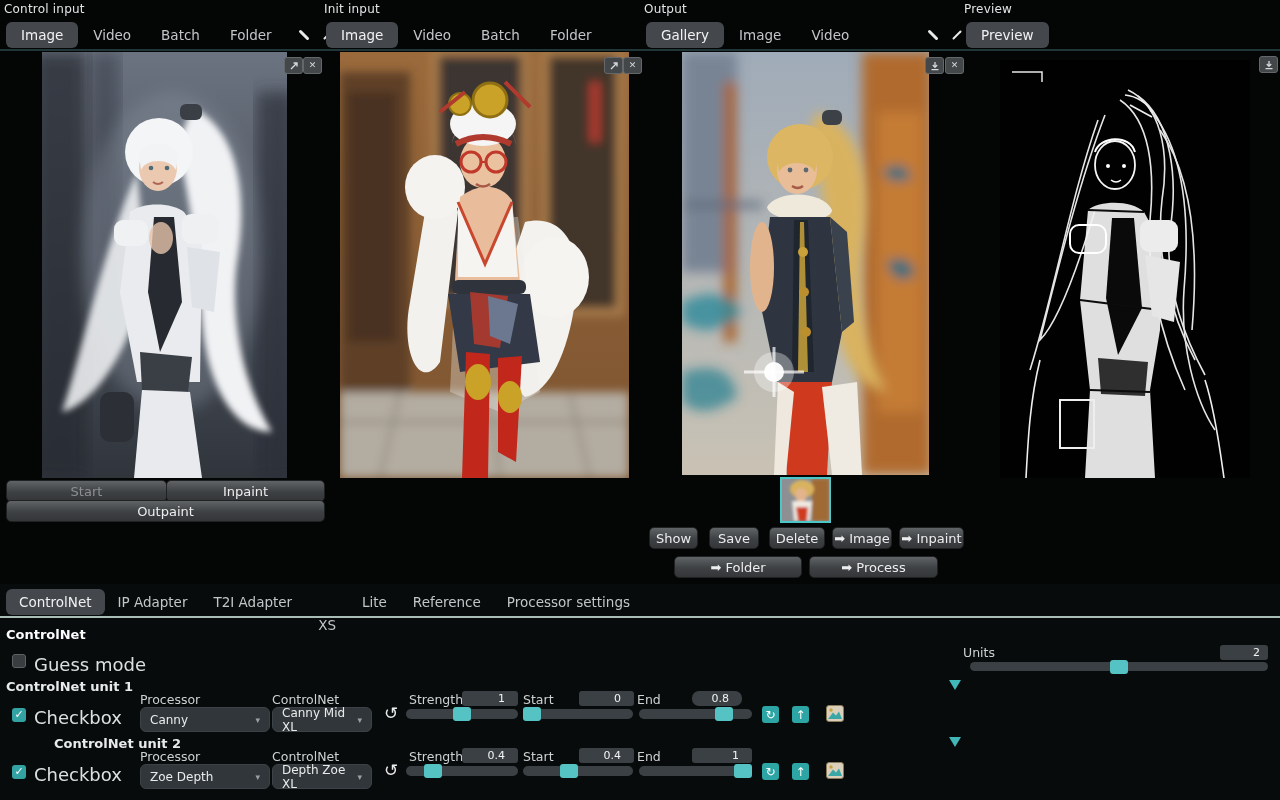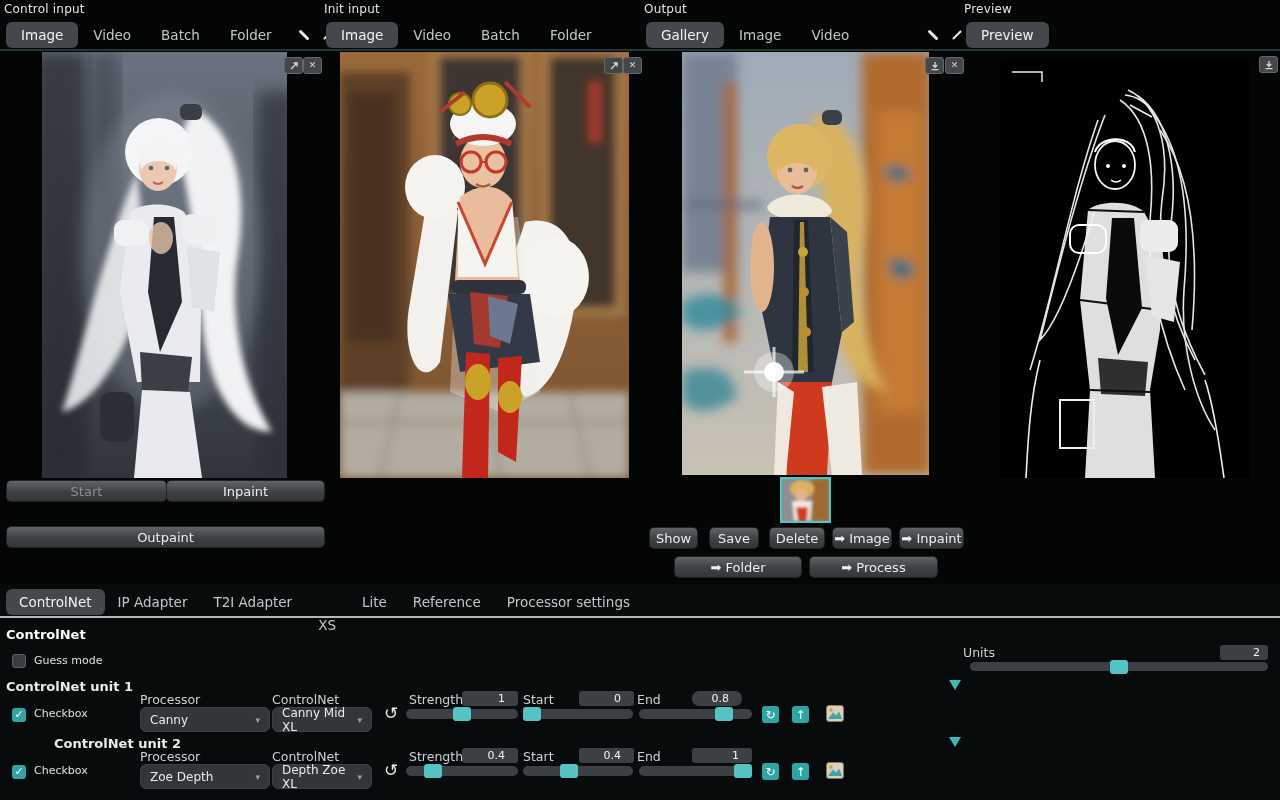--- a/index.html
+++ b/index.html
@@ -14,21 +14,21 @@
   .img-frame svg{display:block;}
   .mini-btn{position:absolute;width:17px;height:15px;background:#43474a;border:1px solid #64686b;border-radius:3px;color:#d4d6d8;display:flex;align-items:center;justify-content:center;font-size:9px;line-height:1;}
   .btn{position:absolute;background:linear-gradient(#606467,#3e4144 55%,#343638);border:1px solid #1f2122;border-radius:5px;color:#eceded;font-size:13px;display:flex;align-items:center;justify-content:center;white-space:nowrap;}
   .btn.disabled{color:#8d8f91;}
   .bottom-bg{position:absolute;left:0;top:584px;width:1280px;height:216px;background:#080b0b;}
   .heading{position:absolute;font-size:13px;font-weight:bold;color:#fdfdfd;}
   .unit-title{position:absolute;font-size:13px;font-weight:600;color:#e8eaeb;}
   .cb{position:absolute;width:14px;height:14px;border-radius:3px;box-sizing:border-box;text-align:center;font-size:11px;line-height:14px;}
   .cb.checked{background:#33a2a2;color:#fff;}
   .cb.un{background:#393d3f;border:1px solid #5d6163;}
-  .cb-label{position:absolute;font-size:11px;color:#dde0e1;}
+  .cb-label{position:absolute;font-size:18px;color:#dde0e1;}
   .field-label{position:absolute;font-size:12.5px;color:#ced1d2;}
   .dropdown{position:absolute;height:25px;background:#31363a;border:1px solid #3d4246;border-radius:6px;display:flex;align-items:center;justify-content:space-between;padding:0 9px;box-sizing:border-box;color:#eaecec;font-size:12px;}
   .caret{color:#9aa0a3;font-size:9px;margin-left:6px;}
   .valbox{position:absolute;height:15px;background:#3b4044;border-radius:3px;color:#f2f3f3;font-size:11px;display:flex;align-items:center;justify-content:flex-end;padding-right:13px;box-sizing:border-box;}
   .slider{position:absolute;height:10px;background:#3b4044;border-radius:5px;}
   .handle{position:absolute;top:-2px;width:18px;height:14px;background:#55c3c3;border-radius:3px;}
   .icon-btn{position:absolute;width:17px;height:17px;background:#2ea5a5;border-radius:3px;color:#fff;display:flex;align-items:center;justify-content:center;font-size:12px;line-height:1;}
   .reset-ic{position:absolute;color:#e9eaea;font-size:17px;line-height:1;}
   .tri{position:absolute;width:0;height:0;border-left:6px solid transparent;border-right:6px solid transparent;border-top:10px solid #41b7b7;}
   .thumb{position:absolute;border:2px solid #4cc6c6;box-sizing:border-box;}
@@ -300,21 +300,21 @@
     </svg>
   </div>
   <div class="mini-btn" style="left:1259px;top:56px;">
       <svg width="10" height="10">
         <path d="M5 1 V6 M2.8 4 L5 6.4 L7.2 4 M1.5 8.6 H8.5" stroke="#d6d8da" stroke-width="1.3" fill="none"></path>
       </svg>
     </div>
 
   <div class="btn disabled" style="left:6px;top:480px;width:159px;height:20px;">Start</div>
   <div class="btn" style="left:166px;top:480px;width:157px;height:20px;">Inpaint</div>
-  <div class="btn" style="left:6px;top:526px;width:317px;height:20px;text-align:right;">Outpaint</div>
+  <div class="btn" style="left:6px;top:500px;width:317px;height:20px;text-align:right;">Outpaint</div>
 
   <div class="thumb" style="left:780px;top:477px;width:51px;height:46px;">
     <svg width="47" height="42" viewBox="0 0 47 42">
       <defs>
           <filter id="b2">
             <feGaussianBlur stdDeviation="1.6"></feGaussianBlur>
           </filter>
         </defs>
       <rect width="47" height="42" fill="#8d8f93"></rect>
       <g filter="url(#b2)">

